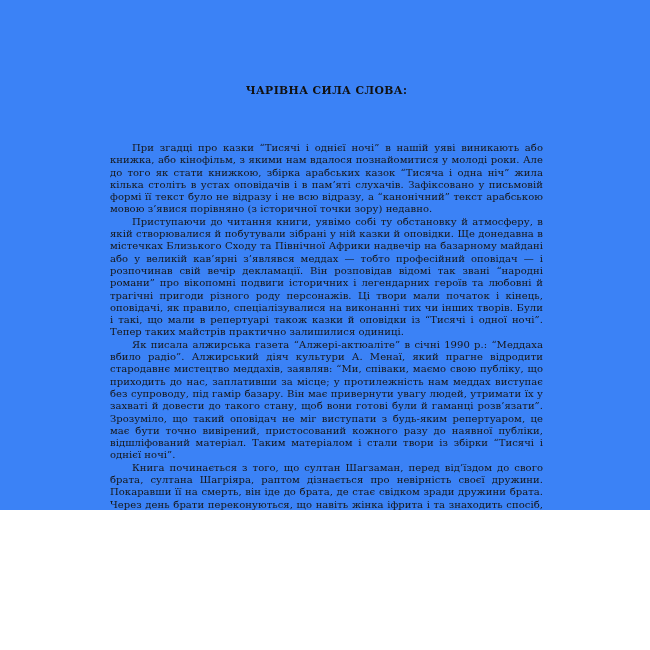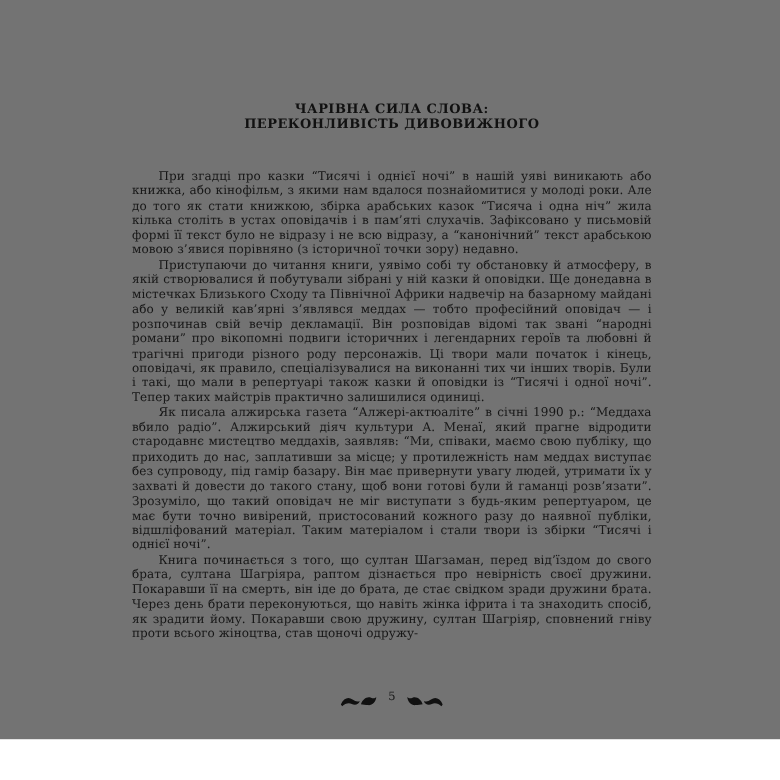--- a/index.html
+++ b/index.html
@@ -3,22 +3,22 @@
 <meta charset="utf-8">
 <style>
   html, body { margin: 0; padding: 0; }
   body {
     width: 650px; height: 650px;
     background: #ffffff;
     font-family: "DejaVu Serif", "Liberation Serif", serif;
   }
   .book-page {
     position: relative;
-    width: 650px; height: 616px;
-    background: #737373;
+    width: 650px; height: 510px;
+    background: #3b82f6;
     color: #141414;
     overflow: hidden;
   }
   .chapter-title {
     position: absolute;
     top: 84px; left: 110px; width: 433px;
     text-align: center;
     font-weight: bold;
     font-size: 10.8px;
     line-height: 13.4px;
@@ -55,21 +55,20 @@
   .flourish { display: block; }
   .flourish path { fill: #111111; }
 </style>
 </head>
 <body>
 
 <div class="book-page">
 
   <div class="chapter-title">
     <div>ЧАРІВНА СИЛА СЛОВА:</div>
-    <div>ПЕРЕКОНЛИВІСТЬ ДИВОВИЖНОГО</div>
   </div>
 
   <div class="body-text">
     <p>При згадці про казки “Тисячі і однієї ночі” в нашій уяві виникають або книжка, або кінофільм, з якими нам вдалося познайомитися у молоді роки. Але до того як стати книжкою, збірка арабських казок “Тисяча і одна ніч” жила кілька століть в устах оповідачів і в пам’яті слухачів. Зафіксовано у письмовій формі її текст було не відразу і не всю відразу, а “канонічний” текст арабською мовою з’явися порівняно (з історичної точки зору) недавно.</p>
     <p>Приступаючи до читання книги, уявімо собі ту обстановку й атмосферу, в якій створювалися й побутували зібрані у ній казки й оповідки. Ще донедавна в містечках Близького Сходу та Північної Африки надвечір на базарному майдані або у великій кав’ярні з’являвся меддах — тобто професійний оповідач — і розпочинав свій вечір декламації. Він розповідав відомі так звані “народні романи” про вікопомні подвиги історичних і легендарних героїв та любовні й трагічні пригоди різного роду персонажів. Ці твори мали початок і кінець, оповідачі, як правило, спеціалізувалися на виконанні тих чи інших творів. Були і такі, що мали в репертуарі також казки й оповідки із “Тисячі і одної ночі”. Тепер таких майстрів практично залишилися одиниці.</p>
     <p>Як писала алжирська газета “Алжері-актюаліте” в січні 1990 р.: “Меддаха вбило радіо”. Алжирський діяч культури А. Менаї, який прагне відродити стародавнє мистецтво меддахів, заявляв: “Ми, співаки, маємо свою публіку, що приходить до нас, заплативши за місце; у протилежність нам меддах виступає без супроводу, під гамір базару. Він має привернути увагу людей, утримати їх у захваті й довести до такого стану, щоб вони готові були й гаманці розв’язати”. Зрозуміло, що такий оповідач не міг виступати з будь-яким репертуаром, це має бути точно вивірений, пристосований кожного разу до наявної публіки, відшліфований матеріал. Таким матеріалом і стали твори із збірки “Тисячі і однієї ночі”.</p>
     <p>Книга починається з того, що султан Шагзаман, перед від’їздом до свого брата, султана Шагріяра, раптом дізнається про невірність своєї дружини. Покаравши її на смерть, він іде до брата, де стає свідком зради дружини брата. Через день брати переконуються, що навіть жінка іфрита і та знаходить спосіб, як зрадити йому. Покаравши свою дружину, султан Шагріяр, сповнений гніву проти всього жіноцтва, став щоночі одружу-</p>
   </div>
 
   <div class="page-footer">

